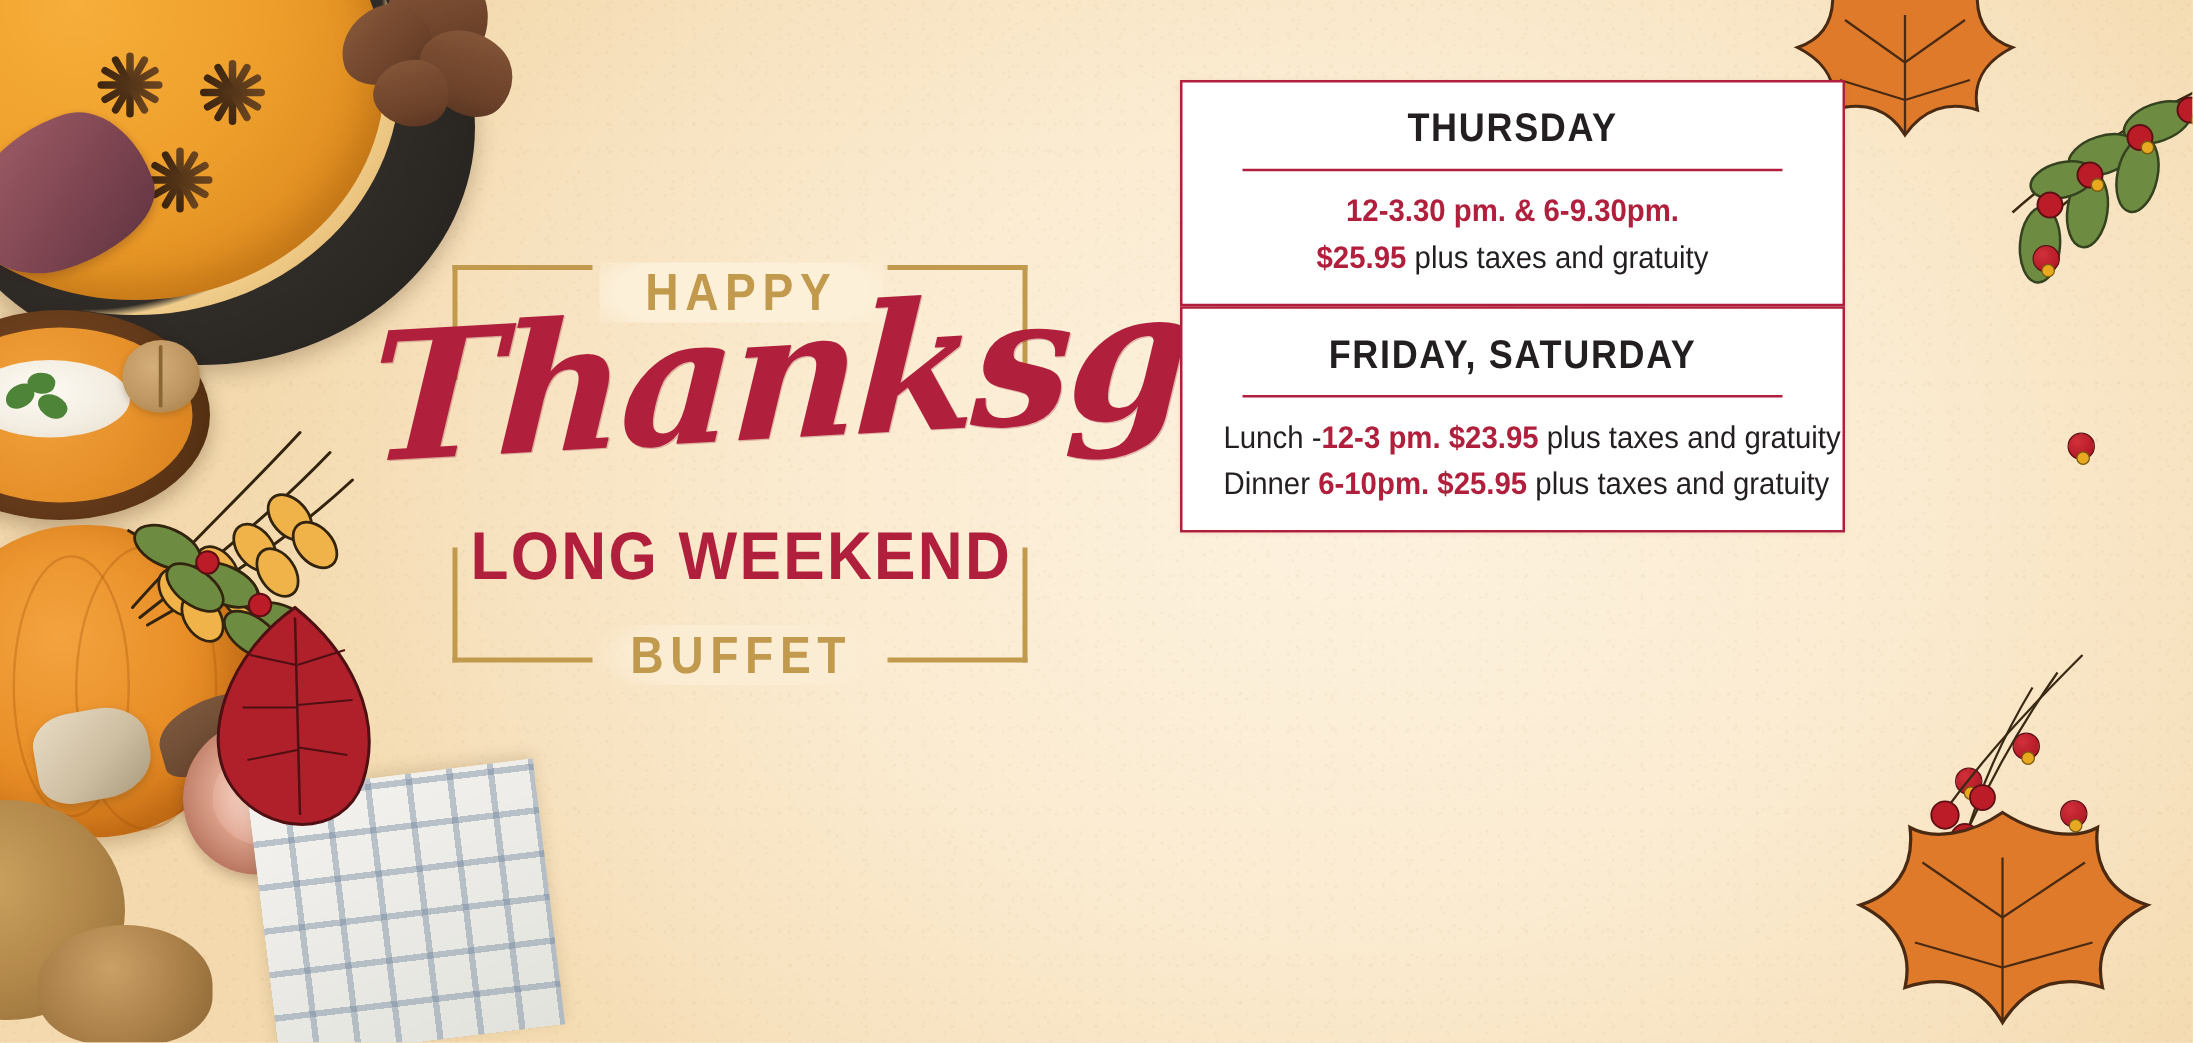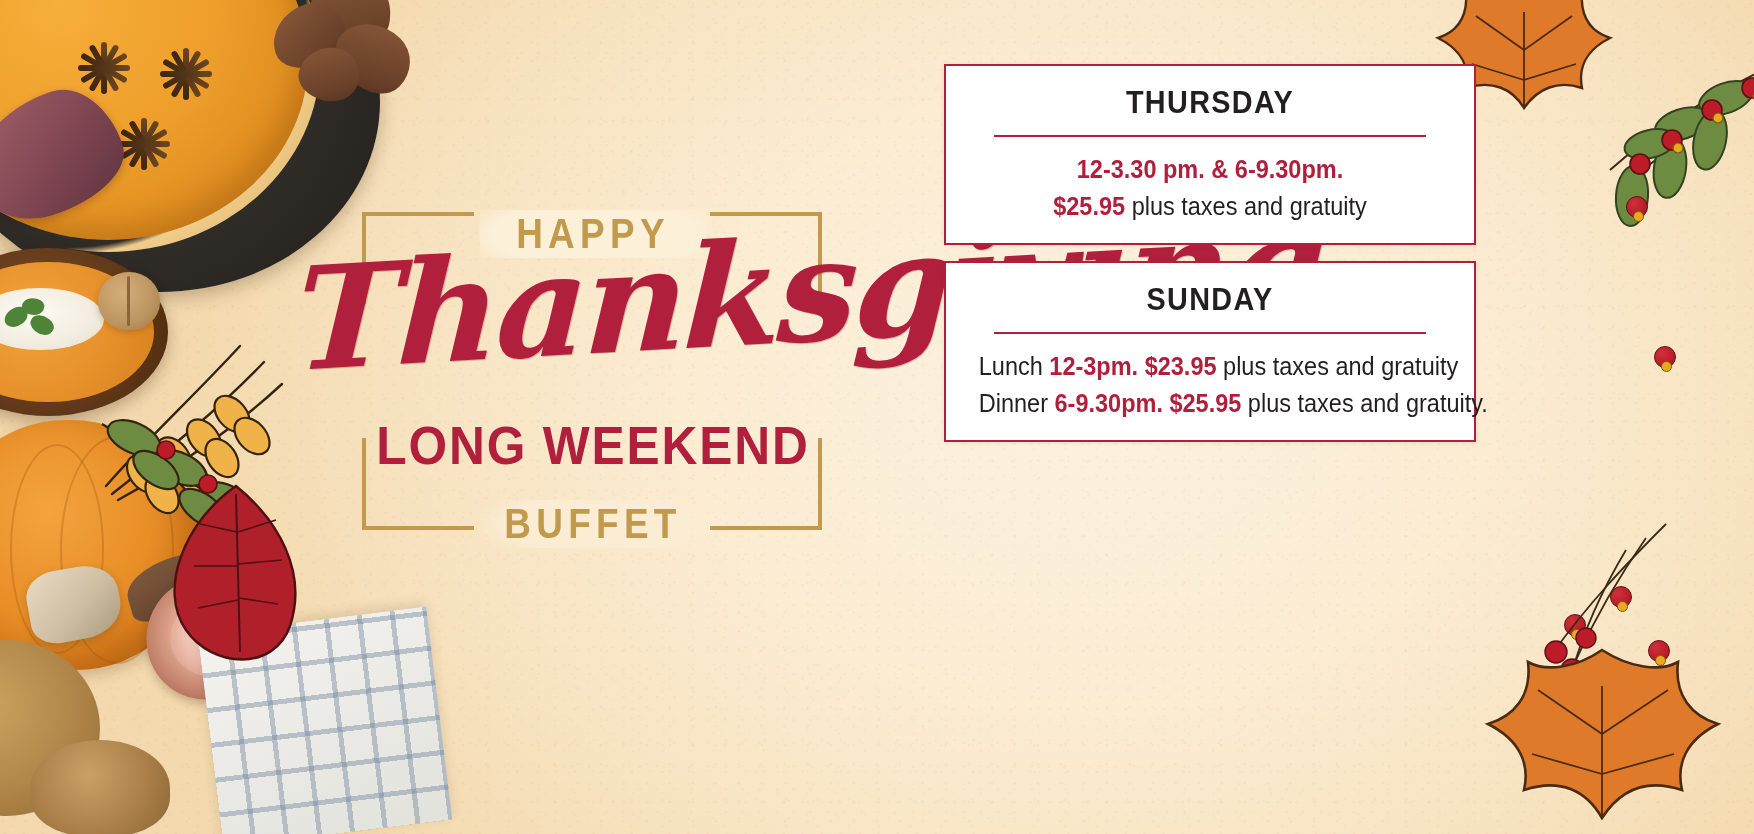--- a/index.html
+++ b/index.html
@@ -219,21 +219,21 @@
   }
   #buffet-text{
     font-family:"Liberation Sans Narrow","Liberation Sans", sans-serif;
     font-weight:bold;font-size:42px;letter-spacing:6px;color:#c29a4e;
     transform:scaleX(.88);display:block;
   }
 
   
   #schedule{
     position:absolute;left:944px;top:64px;width:532px;
-    display:flex;flex-direction:column;gap:16px;
+    display:flex;flex-direction:column;gap:0;
   }
   .card{
     background:#ffffff;border:2px solid #b01f3c;
     padding:14px 18px 18px;text-align:center;
     box-shadow:0 1px 4px rgba(120,60,30,.10);
   }
   .card-title{
     font-family:"Liberation Sans Narrow","Liberation Sans", sans-serif;
     font-weight:bold;font-size:32px;letter-spacing:1.5px;color:#231f20;
     transform:scaleX(.9);margin:4px 0 0;
@@ -459,26 +459,26 @@
       <div class="card-title">THURSDAY</div>
       <div class="card-rule"></div>
       <div class="card-line">
         <span class="hl">12-3.30 pm. &amp; 6-9.30pm.</span>
       </div>
       <div class="card-line">
         <span class="hl">$25.95</span><span class="lead"> plus taxes and gratuity</span>
       </div>
     </div>
 
-
     <div class="card">
-      <div class="card-title">SUNDAY</div>
+      <div class="card-title">FRIDAY, SATURDAY</div>
       <div class="card-rule"></div>
       <div class="card-line">
-        <span class="lead">Lunch </span><span class="hl">12-3pm. $23.95</span><span class="lead"> plus taxes and gratuity</span>
+        <span class="lead">Lunch -</span><span class="hl">12-3 pm. $23.95</span><span class="lead"> plus taxes and gratuity</span>
       </div>
       <div class="card-line">
-        <span class="lead">Dinner </span><span class="hl">6-9.30pm. $25.95</span><span class="lead"> plus taxes and gratuity.</span>
-      </div>
-    </div>
+        <span class="lead">Dinner </span><span class="hl">6-10pm. $25.95</span><span class="lead"> plus taxes and gratuity</span>
+      </div>
+    </div>
+
 
   </div>
 </div>
 
 </body></html>

